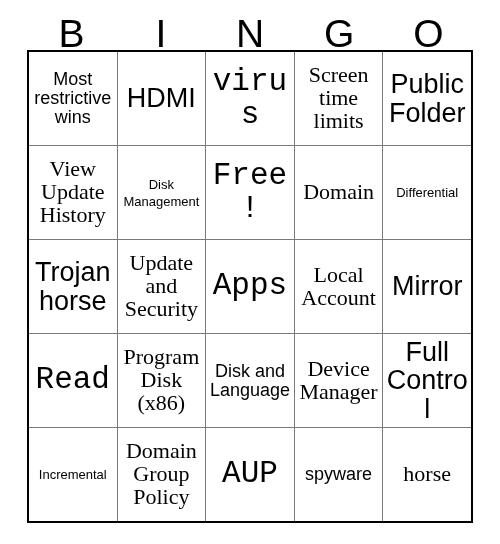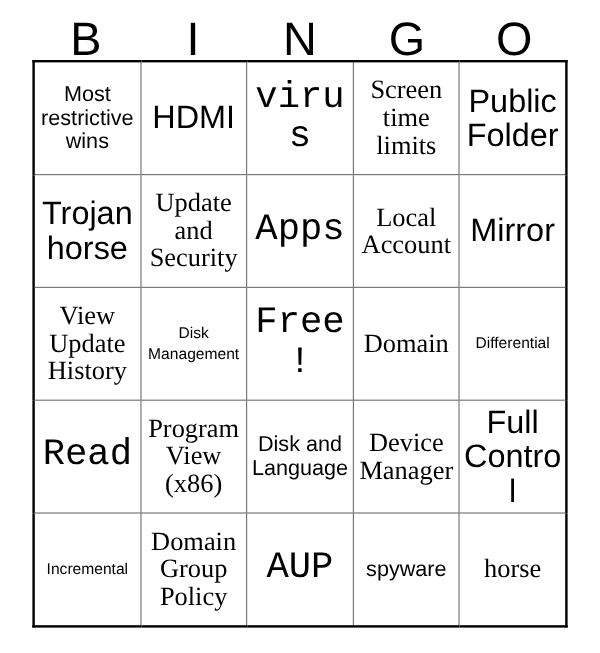--- a/index.html
+++ b/index.html
@@ -85,36 +85,36 @@
   <table class="grid">
     <tbody>
       <tr>
         <td><span class="sz-sm">Most restrictive wins</span></td>
         <td><span class="sz-lg">HDMI</span></td>
         <td><span class="sz-xl">virus</span></td>
         <td><span class="sz-md">Screen time limits</span></td>
         <td><span class="sz-lg">Public Folder</span></td>
       </tr>
       <tr>
+        <td><span class="sz-md">View Update History</span></td>
+        <td><span class="sz-xs">Disk Management</span></td>
+        <td><span class="sz-xl">Free!</span></td>
+        <td><span class="sz-md">Domain</span></td>
+        <td><span class="sz-xs">Differential</span></td>
+      </tr>
+      <tr>
         <td><span class="sz-lg">Trojan horse</span></td>
         <td><span class="sz-md">Update and Security</span></td>
         <td><span class="sz-xl">Apps</span></td>
         <td><span class="sz-md">Local Account</span></td>
         <td><span class="sz-lg">Mirror</span></td>
       </tr>
       <tr>
-        <td><span class="sz-md">View Update History</span></td>
-        <td><span class="sz-xs">Disk Management</span></td>
-        <td><span class="sz-xl">Free!</span></td>
-        <td><span class="sz-md">Domain</span></td>
-        <td><span class="sz-xs">Differential</span></td>
-      </tr>
-      <tr>
         <td><span class="sz-xl">Read</span></td>
-        <td><span class="sz-md">Program View (x86)</span></td>
+        <td><span class="sz-md">Program Disk (x86)</span></td>
         <td><span class="sz-sm">Disk and Language</span></td>
         <td><span class="sz-md">Device Manager</span></td>
         <td><span class="sz-lg">Full Control</span></td>
       </tr>
       <tr>
         <td><span class="sz-xs">Incremental</span></td>
         <td><span class="sz-md">Domain Group Policy</span></td>
         <td><span class="sz-xl">AUP</span></td>
         <td><span class="sz-sm">spyware</span></td>
         <td><span class="sz-md">horse</span></td>

